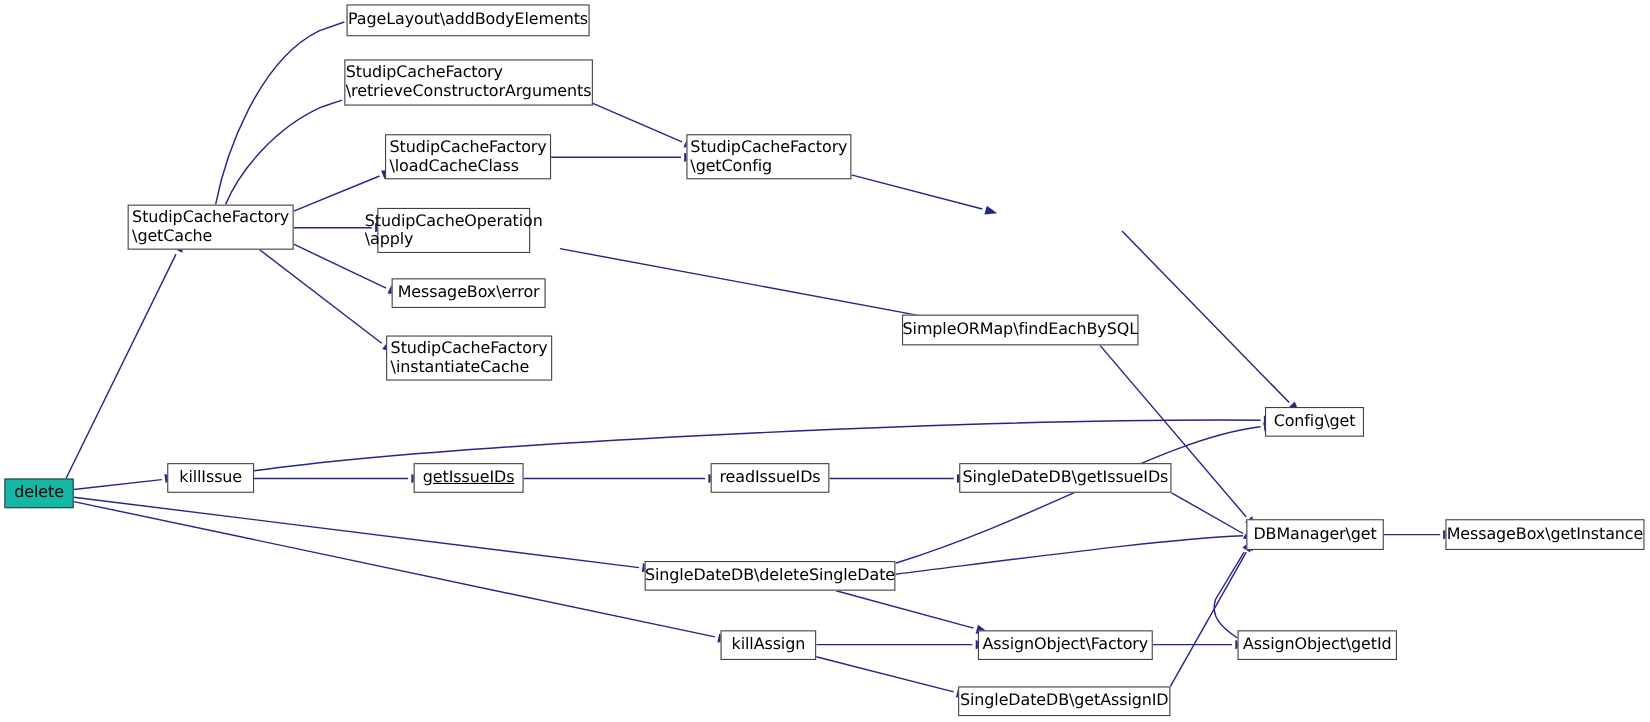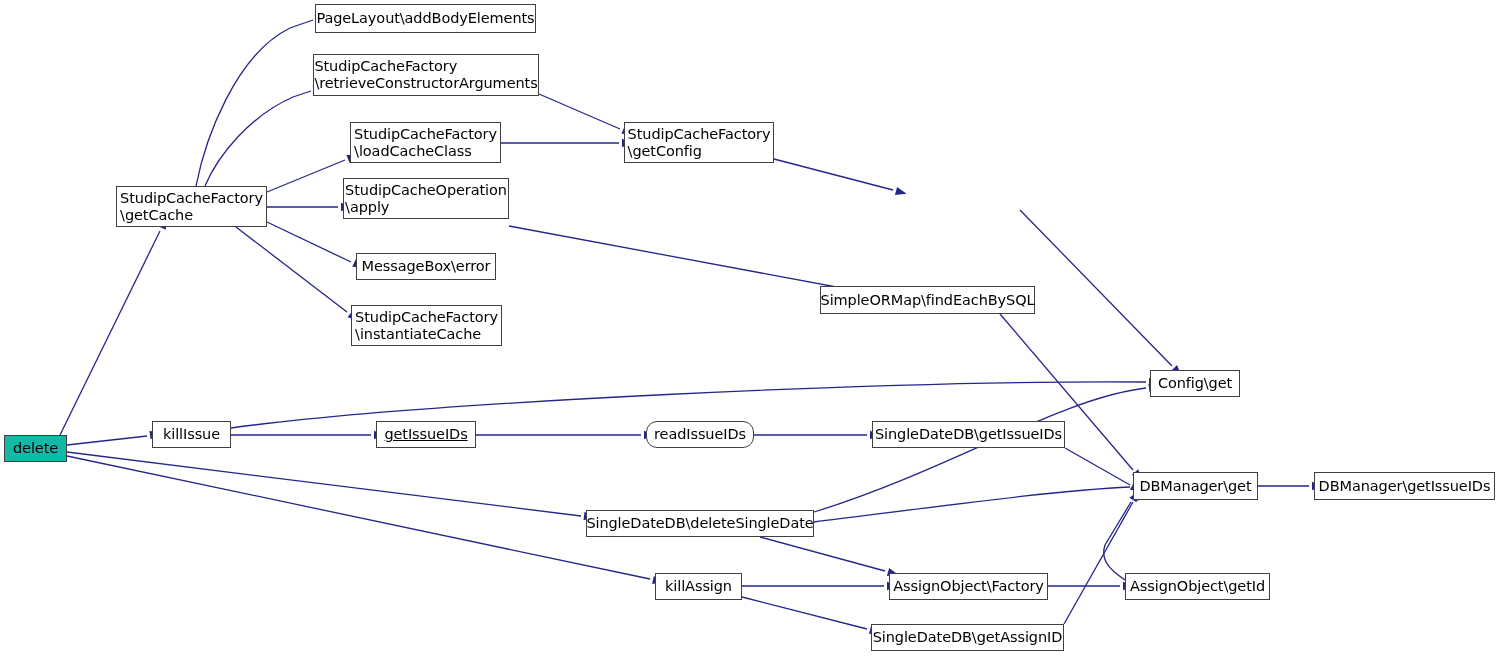--- a/index.html
+++ b/index.html
@@ -122,33 +122,33 @@
   <div id="node-layer">
       <div class="node" style="left: 315px; top: 4px; width: 221px; height: 29px;"><span class="node-label">PageLayout\addBodyElements</span></div>
       <div class="node" style="left: 313px; top: 54px; width: 226px; height: 42px;"><span class="node-label">StudipCacheFactory
 \retrieveConstructorArguments</span></div>
       <div class="node" style="left: 350px; top: 122px; width: 151px; height: 41px;"><span class="node-label">StudipCacheFactory
 \loadCacheClass</span></div>
       <div class="node" style="left: 624px; top: 122px; width: 150px; height: 41px;"><span class="node-label">StudipCacheFactory
 \getConfig</span></div>
       <div class="node" style="left: 116px; top: 186px; width: 151px; height: 41px;"><span class="node-label">StudipCacheFactory
 \getCache</span></div>
-      <div class="node" style="left: 343px; top: 178px; width: 166px; height: 41px;"><span class="node-label">StudipCacheOperation
+      <div class="node" style="left: 343px; top: 189px; width: 139px; height: 41px;"><span class="node-label">StudipCacheOperation
 \apply</span></div>
       <div class="node" style="left: 356px; top: 253px; width: 140px; height: 27px;"><span class="node-label">MessageBox\error</span></div>
       <div class="node" style="left: 820px; top: 286px; width: 215px; height: 28px;"><span class="node-label">SimpleORMap\findEachBySQL</span></div>
       <div class="node" style="left: 351px; top: 305px; width: 151px; height: 41px;"><span class="node-label">StudipCacheFactory
 \instantiateCache</span></div>
       <div class="node" style="left: 1150px; top: 370px; width: 90px; height: 27px;"><span class="node-label">Config\get</span></div>
       <div class="node highlight" style="left: 4px; top: 435px; width: 63px; height: 27px;"><span class="node-label">delete</span></div>
       <div class="node" style="left: 152px; top: 421px; width: 79px; height: 27px;"><span class="node-label">killIssue</span></div>
       <div class="node" style="left: 376px; top: 421px; width: 100px; height: 27px; text-decoration: underline;"><span class="node-label">getIssueIDs</span></div>
-      <div class="node" style="left: 646px; top: 421px; width: 108px; height: 27px; border-radius: 11px;"><span class="node-label">readIssueIDs</span></div>
+      <div class="node" style="left: 646px; top: 421px; width: 108px; height: 27px;"><span class="node-label">readIssueIDs</span></div>
       <div class="node" style="left: 872px; top: 421px; width: 193px; height: 27px;"><span class="node-label">SingleDateDB\getIssueIDs</span></div>
       <div class="node" style="left: 1133px; top: 472px; width: 125px; height: 28px;"><span class="node-label">DBManager\get</span></div>
-      <div class="node" style="left: 1314px; top: 472px; width: 181px; height: 28px;"><span class="node-label">DBManager\getIssueIDs</span></div>
+      <div class="node" style="left: 1314px; top: 472px; width: 181px; height: 28px;"><span class="node-label">MessageBox\getInstance</span></div>
       <div class="node" style="left: 586px; top: 510px; width: 228px; height: 27px;"><span class="node-label">SingleDateDB\deleteSingleDate</span></div>
       <div class="node" style="left: 655px; top: 573px; width: 87px; height: 27px;"><span class="node-label">killAssign</span></div>
       <div class="node" style="left: 889px; top: 573px; width: 159px; height: 27px;"><span class="node-label">AssignObject\Factory</span></div>
       <div class="node" style="left: 1125px; top: 573px; width: 145px; height: 27px;"><span class="node-label">AssignObject\getId</span></div>
       <div class="node" style="left: 871px; top: 624px; width: 193px; height: 27px;"><span class="node-label">SingleDateDB\getAssignID</span></div>
     </div>
 </div>
 
 </body></html>

